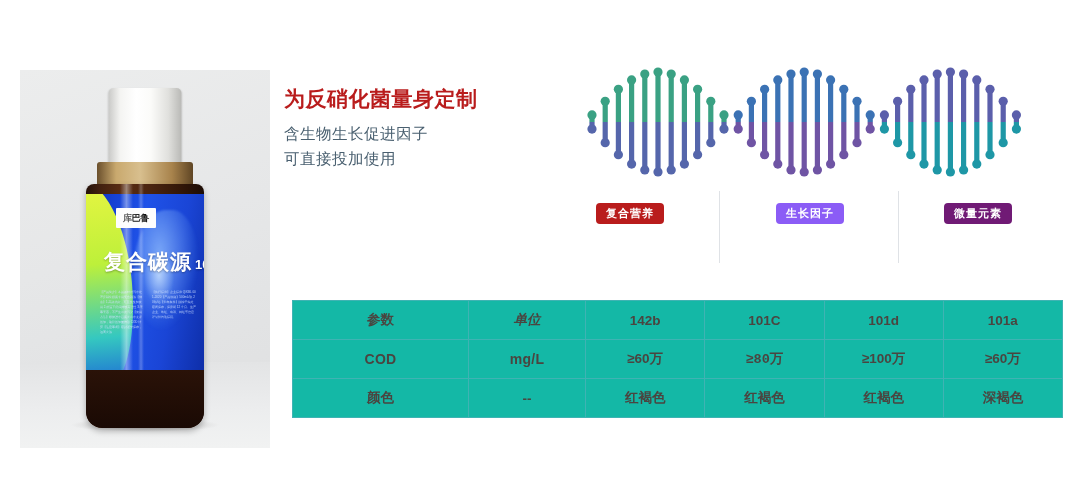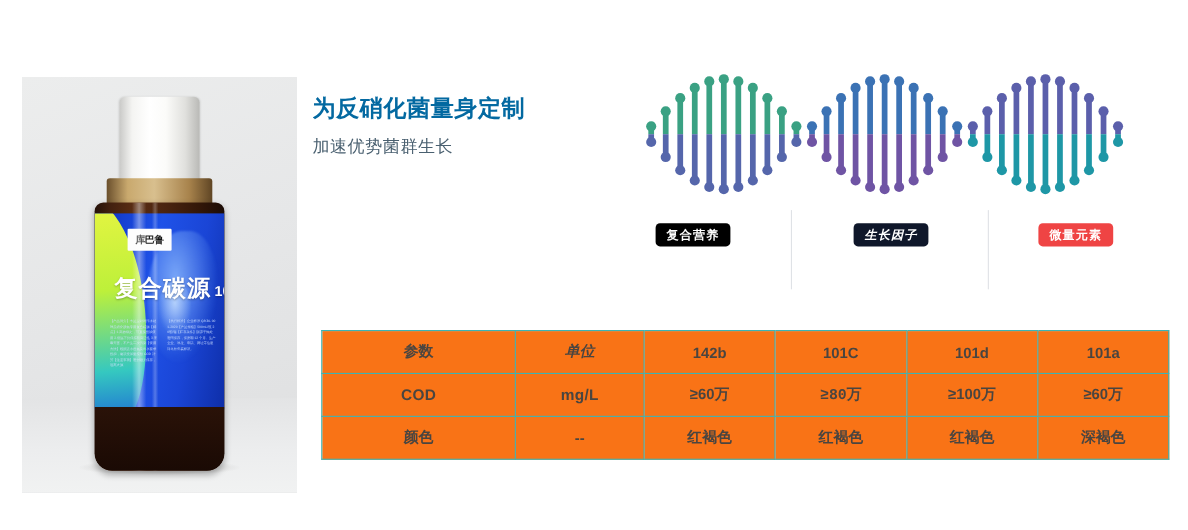--- a/index.html
+++ b/index.html
@@ -100,21 +100,21 @@
   }
   .shadow{
     position:absolute;left:50%;transform:translateX(-50%);
     bottom:16px;width:150px;height:14px;border-radius:50%;
     background:radial-gradient(ellipse,rgba(60,55,50,.33),rgba(120,115,110,0) 70%);
   }
 
   
   .copy{position:absolute;left:284px;top:86px;width:270px;}
   .headline{
-    font-size:21px;font-weight:700;color:#0369a1;letter-spacing:.5px;
+    font-size:21px;font-weight:700;color:#b91c1c;letter-spacing:.5px;
     line-height:1.25;margin:0 0 9px 0;
   }
   .subline{
     font-size:15.5px;color:#4a6070;letter-spacing:.5px;
     line-height:1.62;margin:0;
   }
 
   
   .helix{position:absolute;left:586px;top:60px;width:470px;height:125px;}
 
@@ -135,21 +135,21 @@
 
   
   .spec{
     position:absolute;left:292px;top:300px;width:771px;
     border-collapse:collapse;table-layout:fixed;
   }
   .spec td,.spec th{
     border:1.4px solid #3fb3b3;
     height:38px;text-align:center;vertical-align:middle;
     font-size:13.5px;color:#4a4540;font-weight:700;
-    padding:0;background:#f97316;
+    padding:0;background:#14b8a6;
   }
   .spec .colp{width:175px;}
   .spec .colu{width:116px;}
   .spec td.val{font-weight:700;}
   .spec tr.body td{font-weight:700;color:#4a4540;}
   .spec td.cod{font-weight:400;font-size:14px;letter-spacing:.3px;}
 </style>
 </head>
 <body>
 
@@ -175,21 +175,22 @@
       </div>
       <div class="glare"></div>
       <div class="glare2"></div>
       <div class="bottom-dark"></div>
     </div>
   </div>
 </div>
 
 <div class="copy">
   <h1 class="headline">为反硝化菌量身定制</h1>
-  <p class="subline">加速优势菌群生长</p>
+  <p class="subline">含生物生长促进因子</p>
+  <p class="subline">可直接投加使用</p>
 </div>
 
 <div class="helix">
   <svg id="helix-svg" width="470" height="125" viewBox="0 0 470 125">
       <rect x="3.4" y="54.88425808633574" width="5.2" height="7.115741913664257" fill="#3aa183"></rect>
       <rect x="3.4" y="62" width="5.2" height="7.115741913664257" fill="#5566ab"></rect>
       <circle cx="6" cy="54.88425808633574" r="4.6" fill="#3aa183"></circle>
       <circle cx="6" cy="69.11574191366425" r="4.6" fill="#5566ab"></circle>
       <rect x="16.599999999999998" y="41.229249349905686" width="5.2" height="20.770750650094318" fill="#3aa183"></rect>
       <rect x="16.599999999999998" y="62" width="5.2" height="20.770750650094318" fill="#5566ab"></rect>
@@ -318,23 +319,23 @@
       <rect x="427.7999999999997" y="54.88425808633574" width="5.2" height="7.115741913664259" fill="#5b5fab"></rect>
       <rect x="427.7999999999997" y="62" width="5.2" height="7.115741913664259" fill="#1e97a6"></rect>
       <circle cx="430.39999999999975" cy="54.88425808633574" r="4.6" fill="#5b5fab"></circle>
       <circle cx="430.39999999999975" cy="69.11574191366427" r="4.6" fill="#1e97a6"></circle>
     </svg>
 </div>
 
 <div class="badges">
   <div class="divider d0"></div>
   <div class="divider d1"></div>
-  <div class="badge b0" style="background: #000000;">复合营养</div>
-  <div class="badge b1" style="background: #0f172a; font-style: italic;">生长因子</div>
-  <div class="badge b2" style="background: #ef4444;">微量元素</div>
+  <div class="badge b0" style="background: #b91c1c;">复合营养</div>
+  <div class="badge b1" style="background: #8b5cf6;">生长因子</div>
+  <div class="badge b2" style="background: #701a75;">微量元素</div>
 </div>
 
 <table class="spec">
   <thead>
     <tr>
       <th class="colp" style="border-color: rgb(63, 179, 179);">参数</th>
       <th class="colu" style="border-color: rgb(63, 179, 179); font-style: italic;">单位</th>
       <th style="border-color: rgb(63, 179, 179);">142b</th>
       <th style="border-color: rgb(63, 179, 179);">101C</th>
       <th style="border-color: rgb(63, 179, 179);">101d</th>

